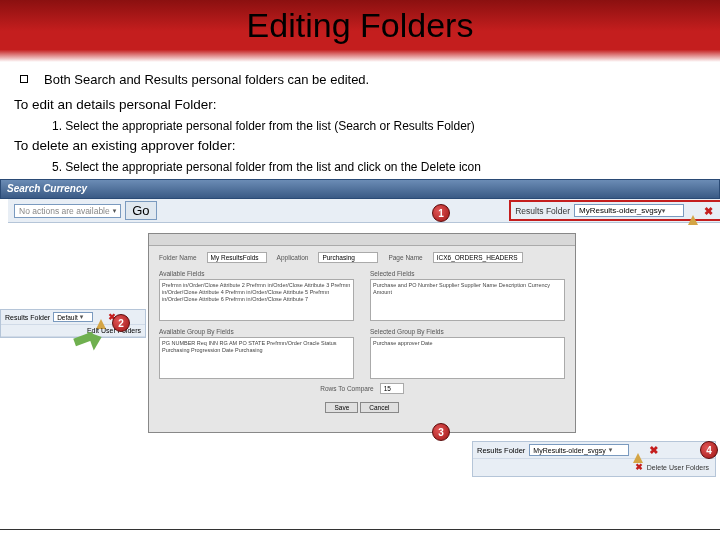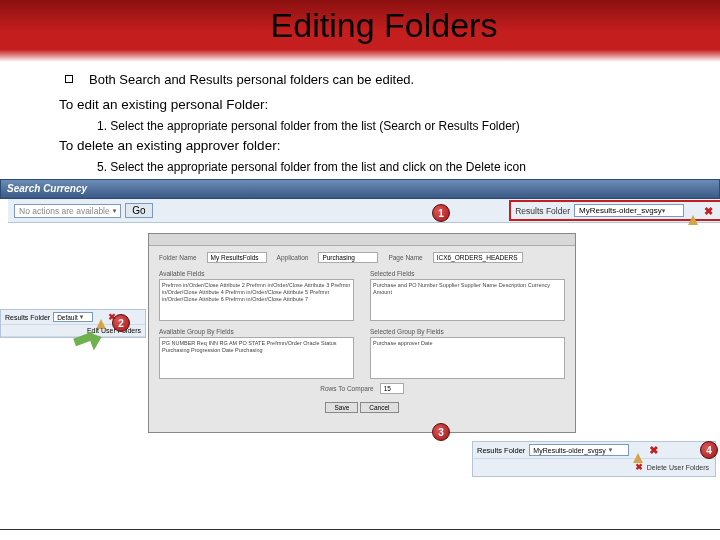--- a/index.html
+++ b/index.html
@@ -1,39 +1,39 @@
 <!DOCTYPE html>
 <html><head>
 <meta charset="utf-8">
 <style>
   * { box-sizing: border-box; margin: 0; padding: 0; }
   body { width: 720px; height: 540px; font-family: Arial, sans-serif; background: #fff; position: relative; overflow: hidden; }
-  .header-band { width: 100%; height: 62px; background: linear-gradient(to bottom, #8b1010 0%, #c41e1e 50%, #c41e1e 80%, #fff 100%); position: relative; padding-left: 24px; }
+  .header-band { width: 100%; height: 62px; background: linear-gradient(to bottom, #8b1010 0%, #c41e1e 50%, #c41e1e 80%, #fff 100%); position: relative; }
   .title { position: absolute; top: 6px; width: 100%; text-align: center; color: #000; font-size: 34px; font-weight: normal; }
-  .content { padding: 4px 14px 0 14px; font-size: 12px; margin-left: 45px; }
+  .content { padding: 4px 14px 0 14px; font-size: 12px; }
   .bullet-row { display: flex; align-items: flex-start; margin: 6px 0 10px 6px; }
   .bullet-box { width: 8px; height: 8px; border: 1px solid #000; margin-top: 3px; margin-right: 16px; flex-shrink: 0; }
   .bullet-text { font-size: 13px; }
   .section-h { font-size: 13.5px; margin: 4px 0 6px 0; }
   .steps { margin-left: 38px; font-size: 12px; line-height: 1.35; }
   .steps p { margin: 1px 0; }
   .bold { font-weight: bold; }
   
   
   .shot-area { position: relative; width: 100%; height: 300px; margin-top: 4px; }
   
   
   .search-bar { position: absolute; top: 0; left: 0; width: 720px; height: 20px; background: linear-gradient(to bottom, #6b8cb5, #3a5a85); border: 1px solid #2a4a75; }
   .search-bar-label { color: #fff; font-size: 10px; font-weight: bold; padding: 3px 6px; font-style: italic; }
   
   
   .action-row { position: absolute; top: 20px; left: 8px; width: 720px; height: 24px; background: #e8eef5; border-bottom: 1px solid #b5c5d8; display: flex; align-items: center; padding: 0 6px; font-size: 9px; justify-content: space-between; }
   .action-left { display: flex; align-items: center; gap: 4px; }
   .dropdown-mini { background: #fff; border: 1px solid #7a9abf; padding: 1px 4px; font-size: 8.5px; color: #888; display: inline-flex; align-items: center; gap: 3px; }
-  .go-btn { background: #e0e8f0; border: 1px solid #7a9abf; padding: 1px 6px; font-size: 10px; }
+  .go-btn { background: #e0e8f0; border: 1px solid #7a9abf; padding: 1px 6px; font-size: 13px; }
   .action-right { display: flex; align-items: center; gap: 4px; border: 2px solid #c41e1e; padding: 2px 4px; }
   .results-folder-label { font-size: 8.5px; color: #333; }
   .results-folder-val { background: #fff; border: 1px solid #7a9abf; padding: 1px 4px; font-size: 8px; min-width: 110px; display: inline-flex; align-items: center; }
   .mini-icon { width: 12px; height: 12px; display: inline-block; }
   .icon-pencil { width: 0; height: 0; border-left: 5px solid transparent; border-right: 5px solid transparent; border-bottom: 10px solid #d4a545; transform: rotate(45deg) scale(0.8); }
   .icon-delete { color: #c41e1e; font-weight: bold; font-size: 11px; }
   
   
   .callout { position: absolute; width: 18px; height: 18px; border-radius: 50%; border: 1px solid #5a0808; color: #fff; font-size: 10px; font-weight: bold; display: flex; align-items: center; justify-content: center; background: radial-gradient(circle at 35% 35%, #e05555, #a01515); }
   .c1 { top: 25px; left: 432px; }
@@ -80,21 +80,21 @@
 <div class="header-band">
   <div class="title">Editing Folders</div>
 </div>
 
 <div class="content">
   <div class="bullet-row">
     <span class="bullet-box"></span>
     <span class="bullet-text">Both Search and Results personal folders can be edited.</span>
   </div>
 
-  <div class="section-h">To edit an existing personal Folder:</div>
+  <div class="section-h">To edit an details personal Folder:</div>
   <div class="steps">
     <p>1. Select the appropriate personal folder from the list (Search or Results Folder)</p>
   </div>
 
   <div class="section-h">To delete an existing approver folder:</div>
   <div class="steps">
     <p>5. Select the appropriate personal folder from the list and click on the Delete icon</p>
   </div>
 </div>
 

